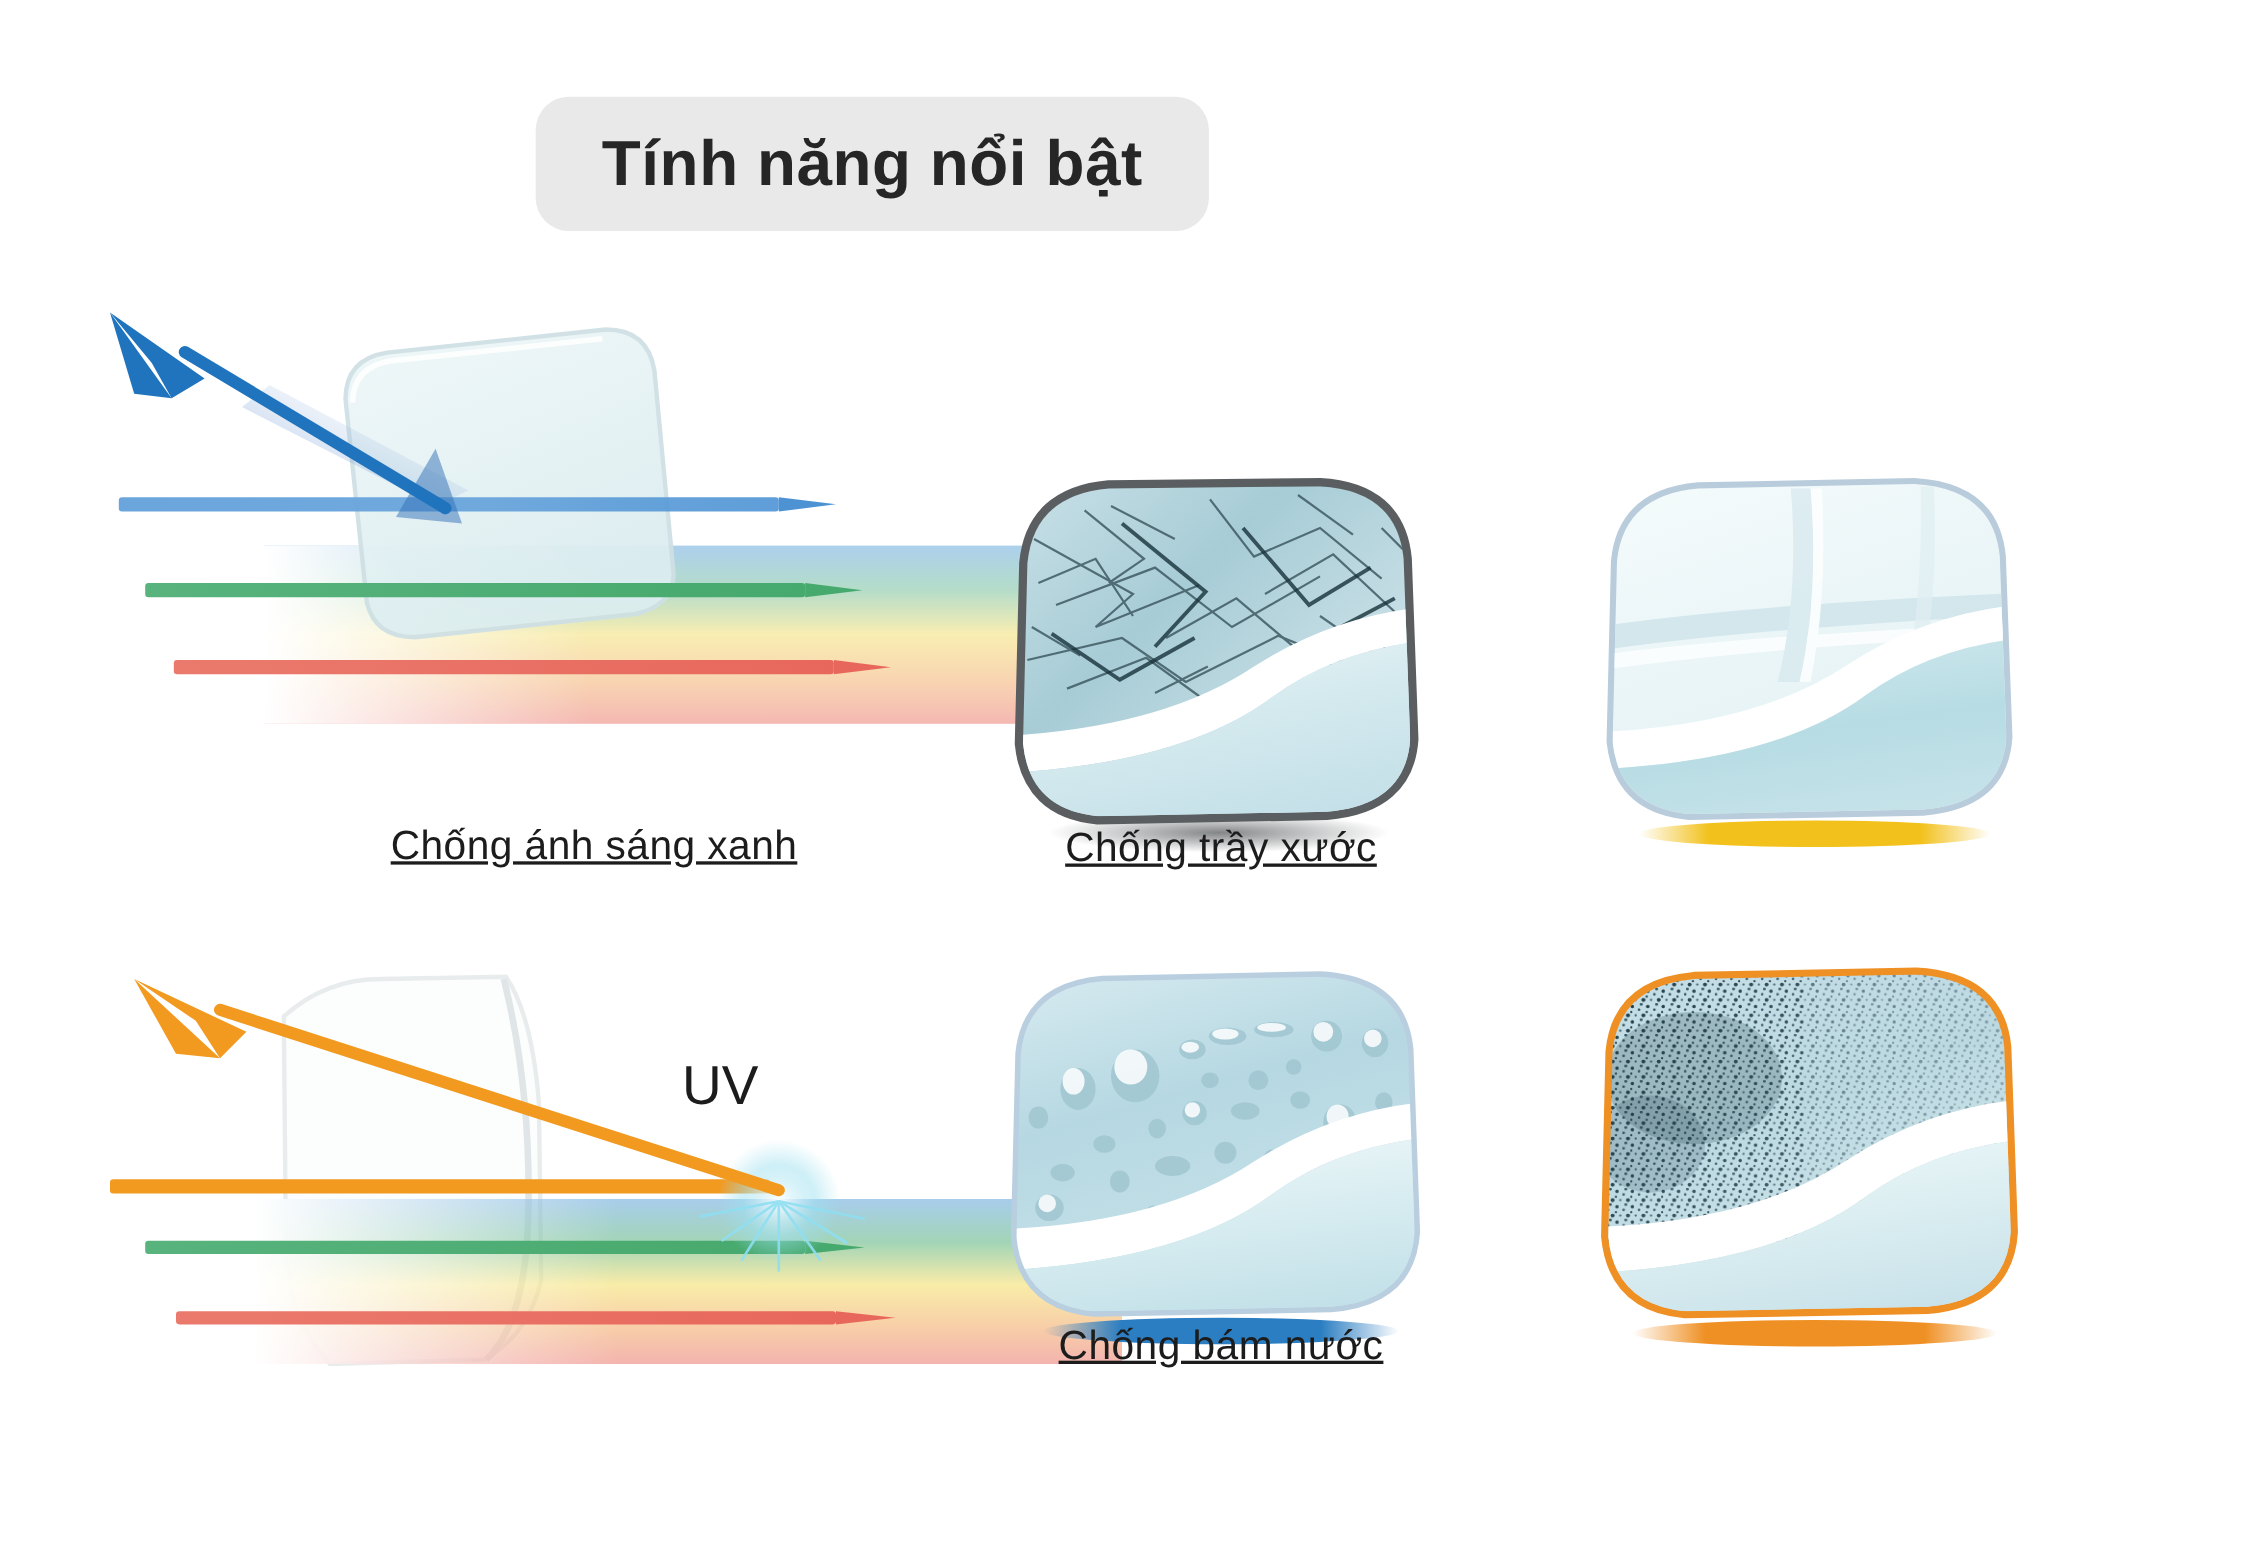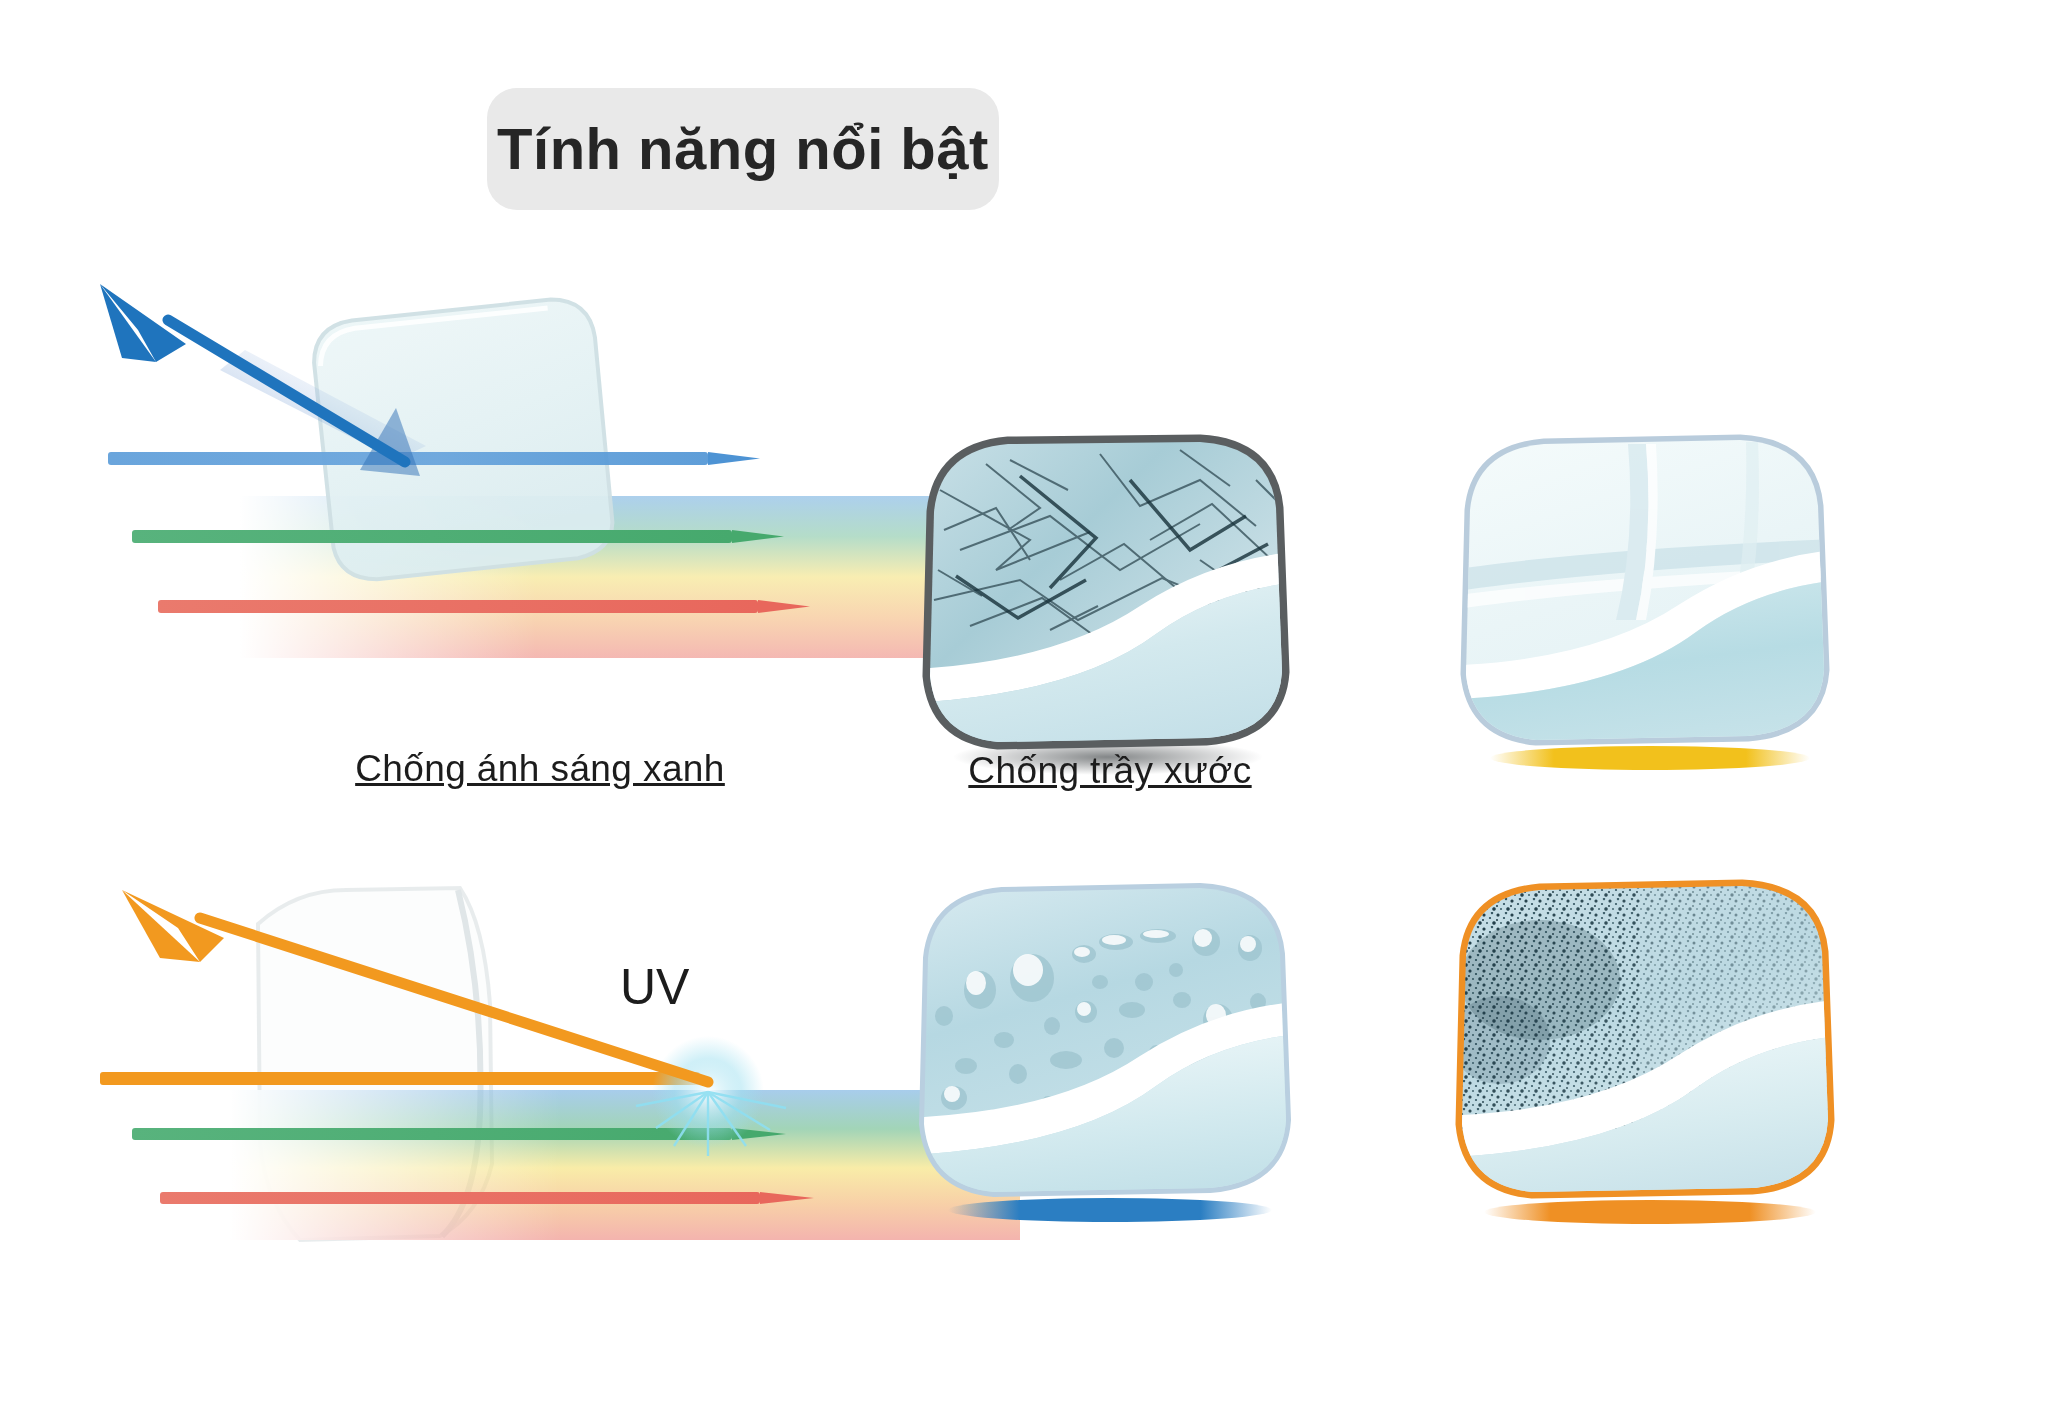--- a/index.html
+++ b/index.html
@@ -8,21 +8,21 @@
     background:#ffffff;
     font-family:"Liberation Sans","DejaVu Sans",sans-serif;
     overflow:hidden;
     position:relative;
   }
   .stage{position:absolute;inset:0;}
 
   
   .title-badge{
     position:absolute;
-    left:487px;top:88px;width:512px;height:122px;
+    left:487px;top:88px;width:612px;height:122px;
     background:#e9e9e9;
     border-radius:30px;
     display:flex;align-items:center;justify-content:center;
   }
   .title-text{
     font-size:58px;
     font-weight:bold;
     color:#262626;
     letter-spacing:.5px;
     line-height:1;
@@ -404,20 +404,21 @@
             <ellipse cx="348" cy="74" rx="8" ry="8"></ellipse>
             <ellipse cx="316" cy="145" rx="10" ry="11"></ellipse>
             <ellipse cx="184" cy="139" rx="7" ry="7"></ellipse>
             <ellipse cx="52" cy="224" rx="8" ry="8"></ellipse>
           </g>
         </g>
         <path d="M-10 248 Q150 246 240 186 Q330 128 440 130 L440 162 Q330 162 256 216 Q170 280 -10 286 Z" fill="#ffffff"></path>
         <path d="M-10 286 Q170 280 256 216 Q330 162 440 162 L440 400 L-10 400 Z" fill="url(#wtBot)"></path>
       </g>
     </svg>
+    <div class="caption" style="top:332px;left:0;">Chống bám nước</div>
   </div>
 
   <div class="cell" id="cell-dust">
     <svg class="art" viewBox="0 0 420 400">
       <defs>
         <linearGradient id="dsTop" x1="0" y1="0" x2="0.4" y2="1">
           <stop offset="0%" stop-color="#c8dfe7"></stop>
           <stop offset="45%" stop-color="#bcd9e2"></stop>
           <stop offset="100%" stop-color="#dcecf0"></stop>
         </linearGradient>

